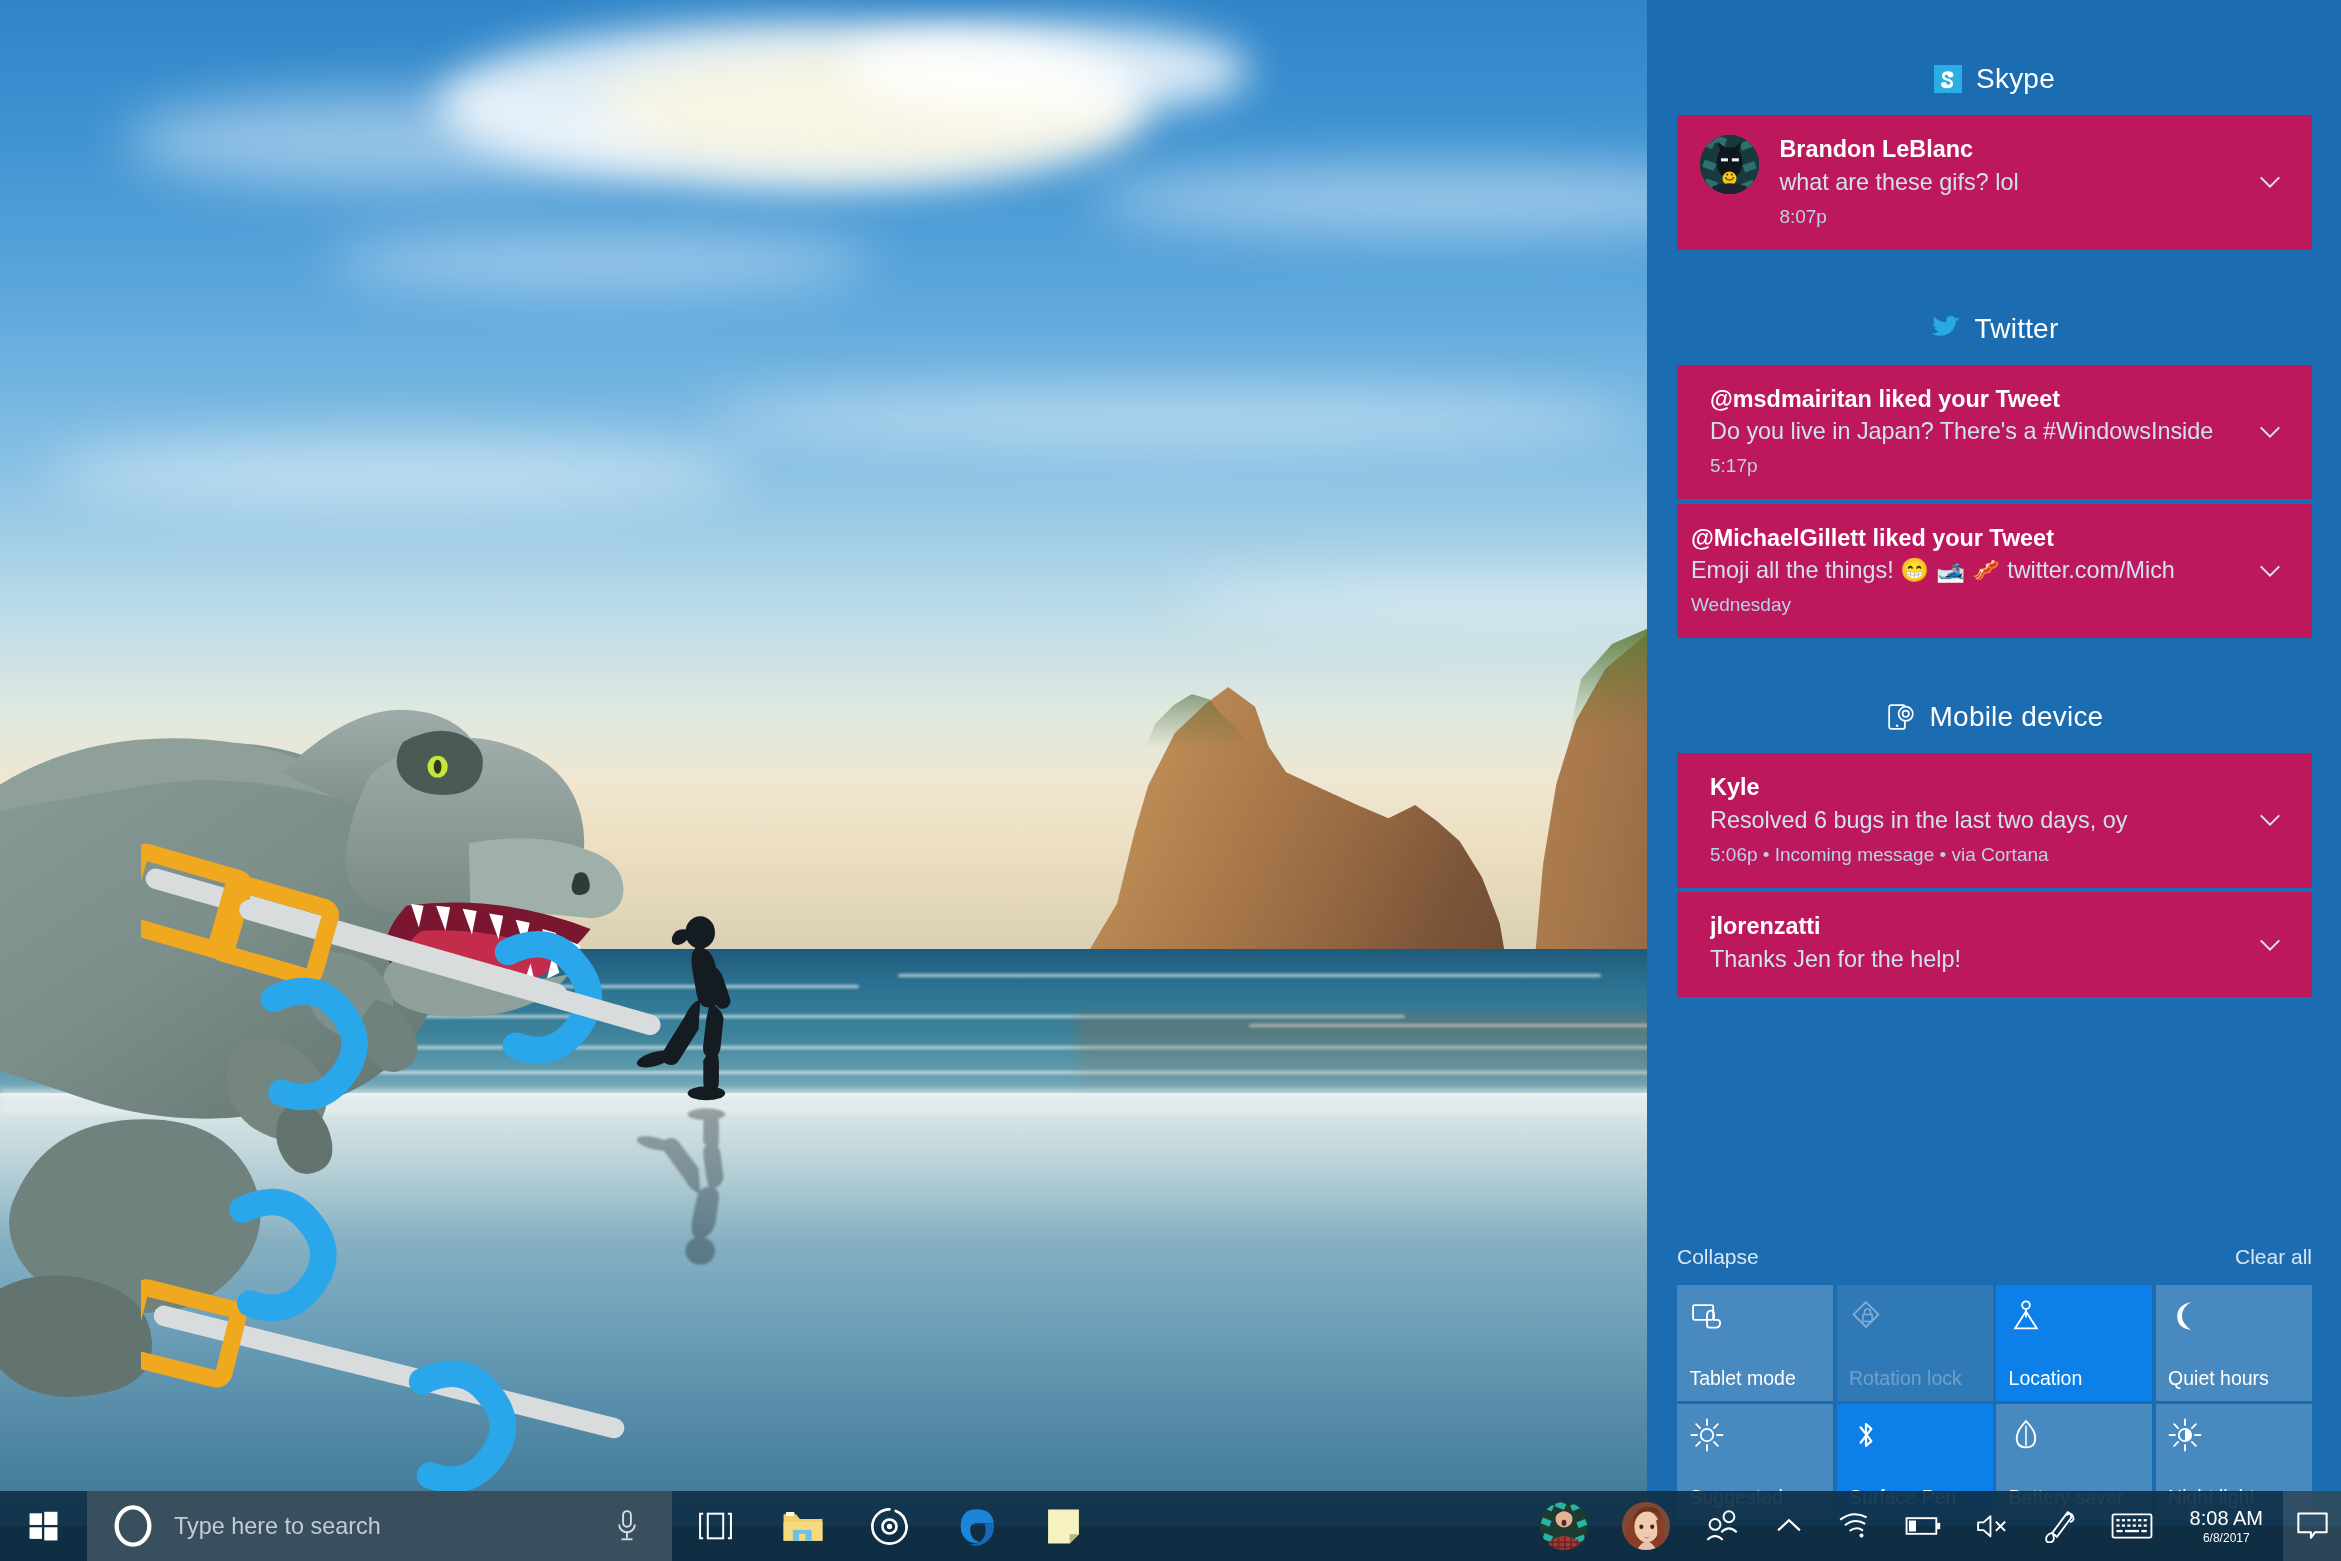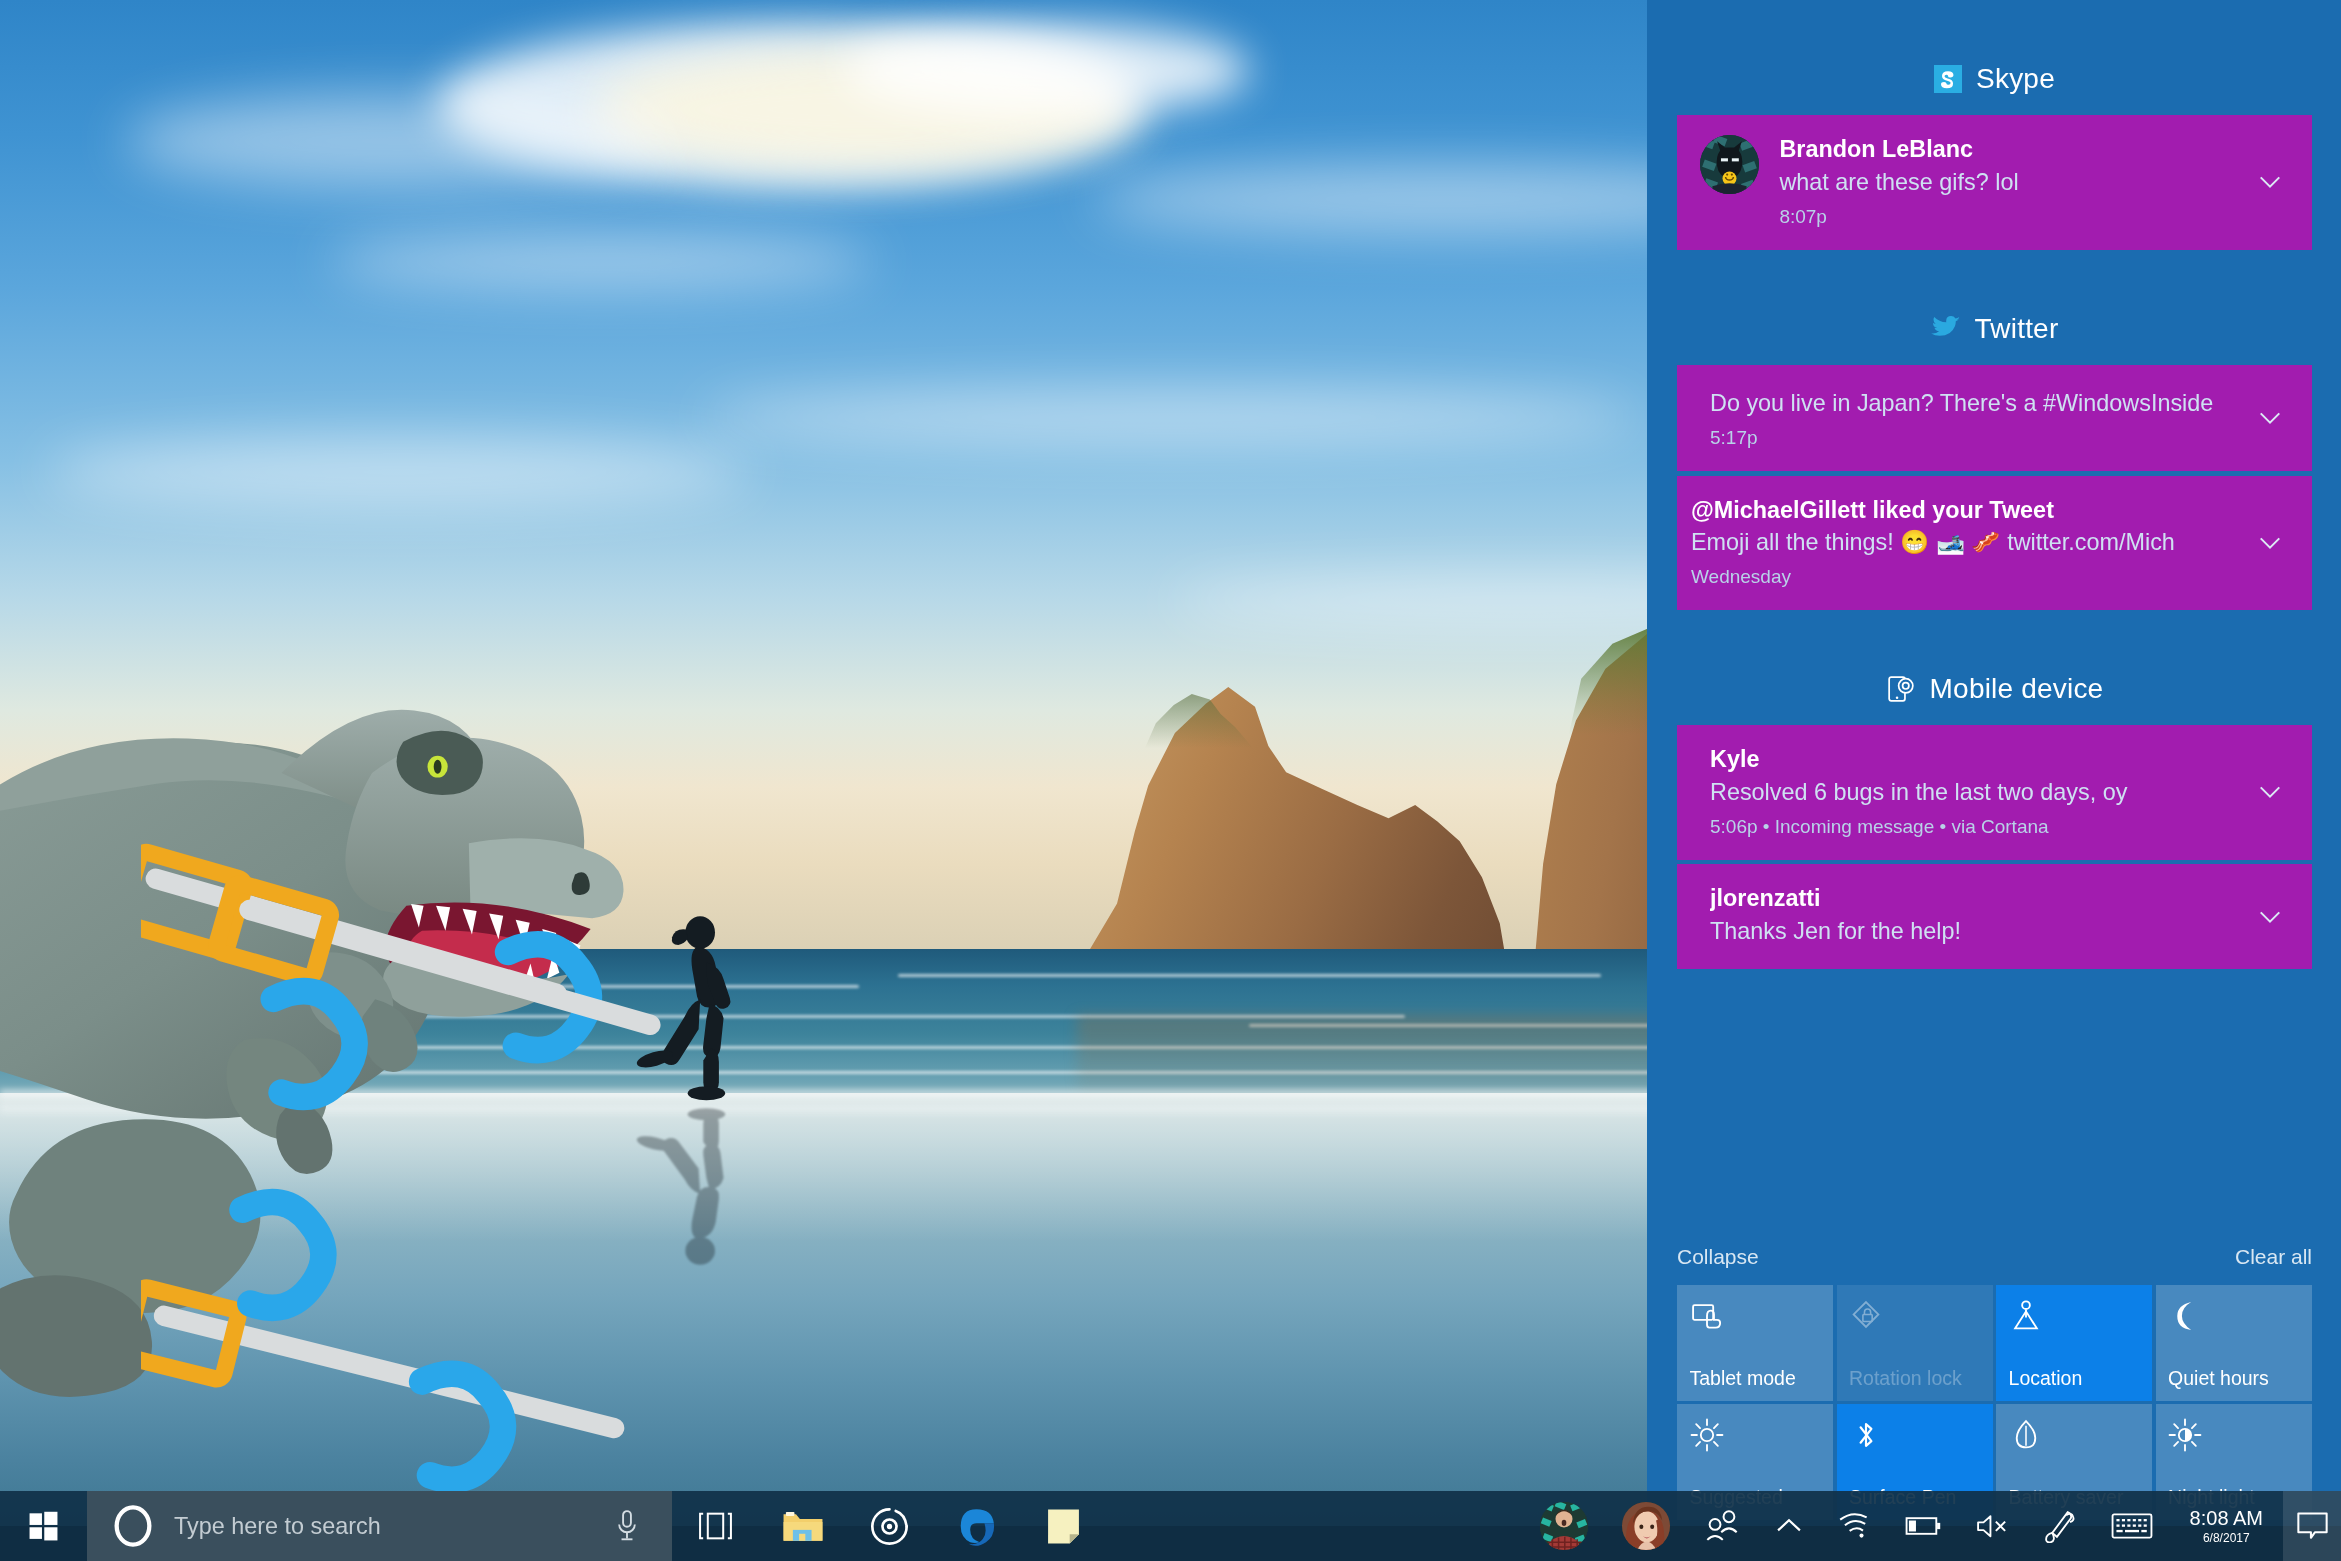--- a/index.html
+++ b/index.html
@@ -124,21 +124,21 @@
     display:flex; align-items:center; justify-content:center;
     gap:14px;
     height:72px;
   }
   .app-header .app-name {
     font-size:28px; font-weight:400; letter-spacing:0.2px; color:#fff;
   }
 
   .notif-group { margin-bottom:4.7px;margin-top:43px; }
   .notif {
-    background:#a21caf;
+    background:#be185d;
     margin:0 30px 4.7px 30px;
     padding:20px 23.4px 22px 23.4px;
     position:relative;
     display:flex; gap:20px;
     min-height:87px;
   }
   .notif .avatar {
     width:59px; height:59px; border-radius:50%;
     flex:0 0 59px;
     overflow:hidden;
@@ -440,20 +440,21 @@
     <div class="notif-group">
       <div class="app-header">
         <svg width="30" height="25" viewBox="0 0 38 32">
           <path d="M37 4.3 q-2 .9 -4.3 1.1 q2.5 -1.5 3.3 -4.2 q-2.3 1.4 -4.8 1.9 Q29 0 25.6 0 q-6.4 0 -6.4 6.4 q0 .9 .2 1.7 Q10 7.6 4 1.2 q-1 1.7 -1 3.6 q0 3.4 2.8 5.3 q-1.8 -.1 -3.4 -1 v.1 q0 4.7 5 5.7 q-.9 .3 -1.9 .3 q-.7 0 -1.3 -.1 q1.4 4.3 6 4.4 Q6.6 22.4 2 22.4 q-1 0 -2 -.1 Q4.7 25.4 11 25.4 q14.6 0 19.4 -12.3 q1.1 -2.8 1.1 -5.6 v-.9 Q35 5 37 4.3 z" fill="#2aa9e0"></path>
         </svg>
         <span class="app-name">Twitter</span>
       </div>
 
       <div class="notif" style="padding-left:33px;">
         <div class="body">
+          <div class="title">@msdmairitan liked your Tweet</div>
           <div class="msg">Do you live in Japan? There's a #WindowsInside</div>
           <div class="meta">5:17p</div>
         </div>
         <svg class="chev" viewBox="0 0 44 44">
           <path d="M10 16 L22 28 L34 16" fill="none" stroke="#dce9f5" stroke-width="2.6"></path>
         </svg>
       </div>
 
       <div class="notif" style="padding-left:14px;">
         <div class="body">

